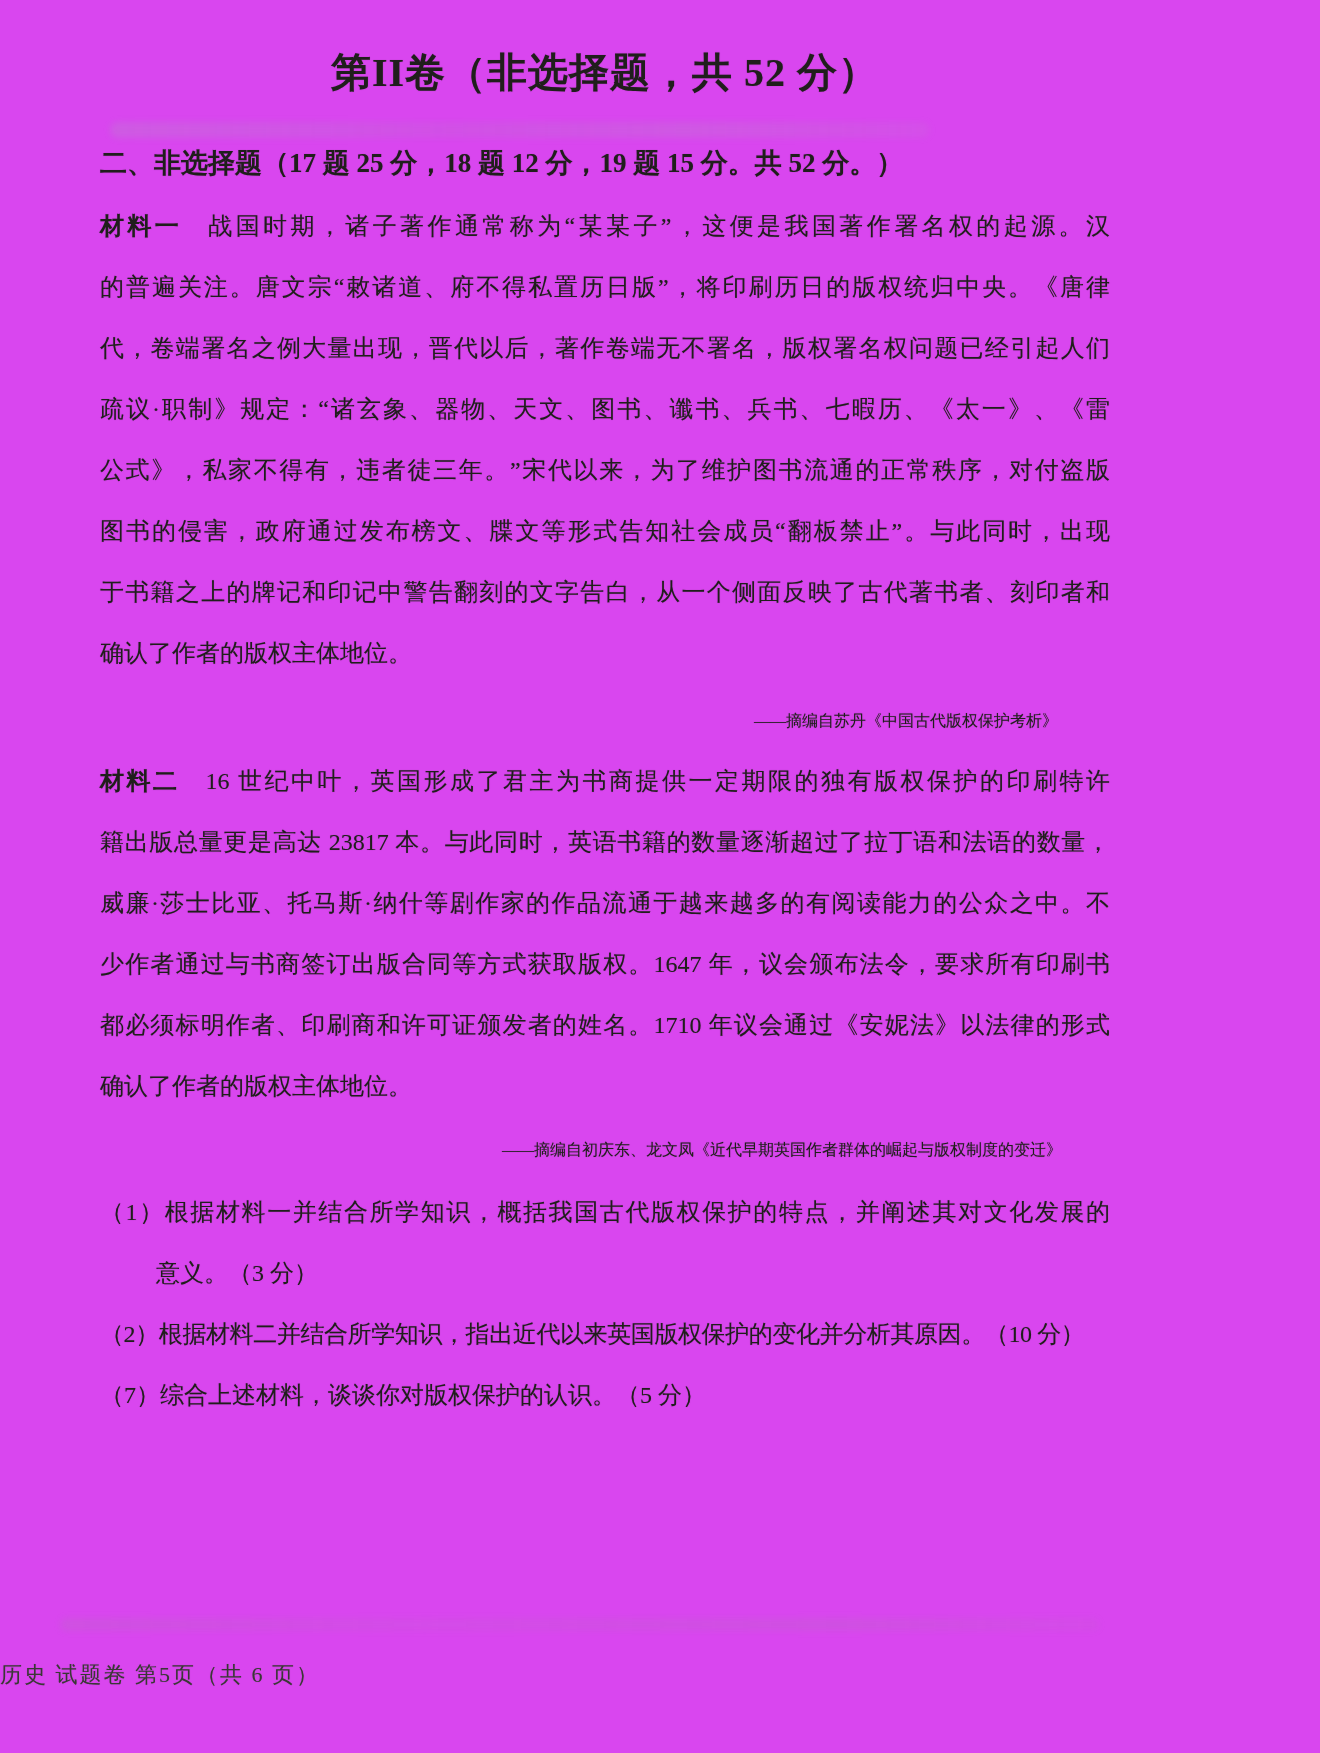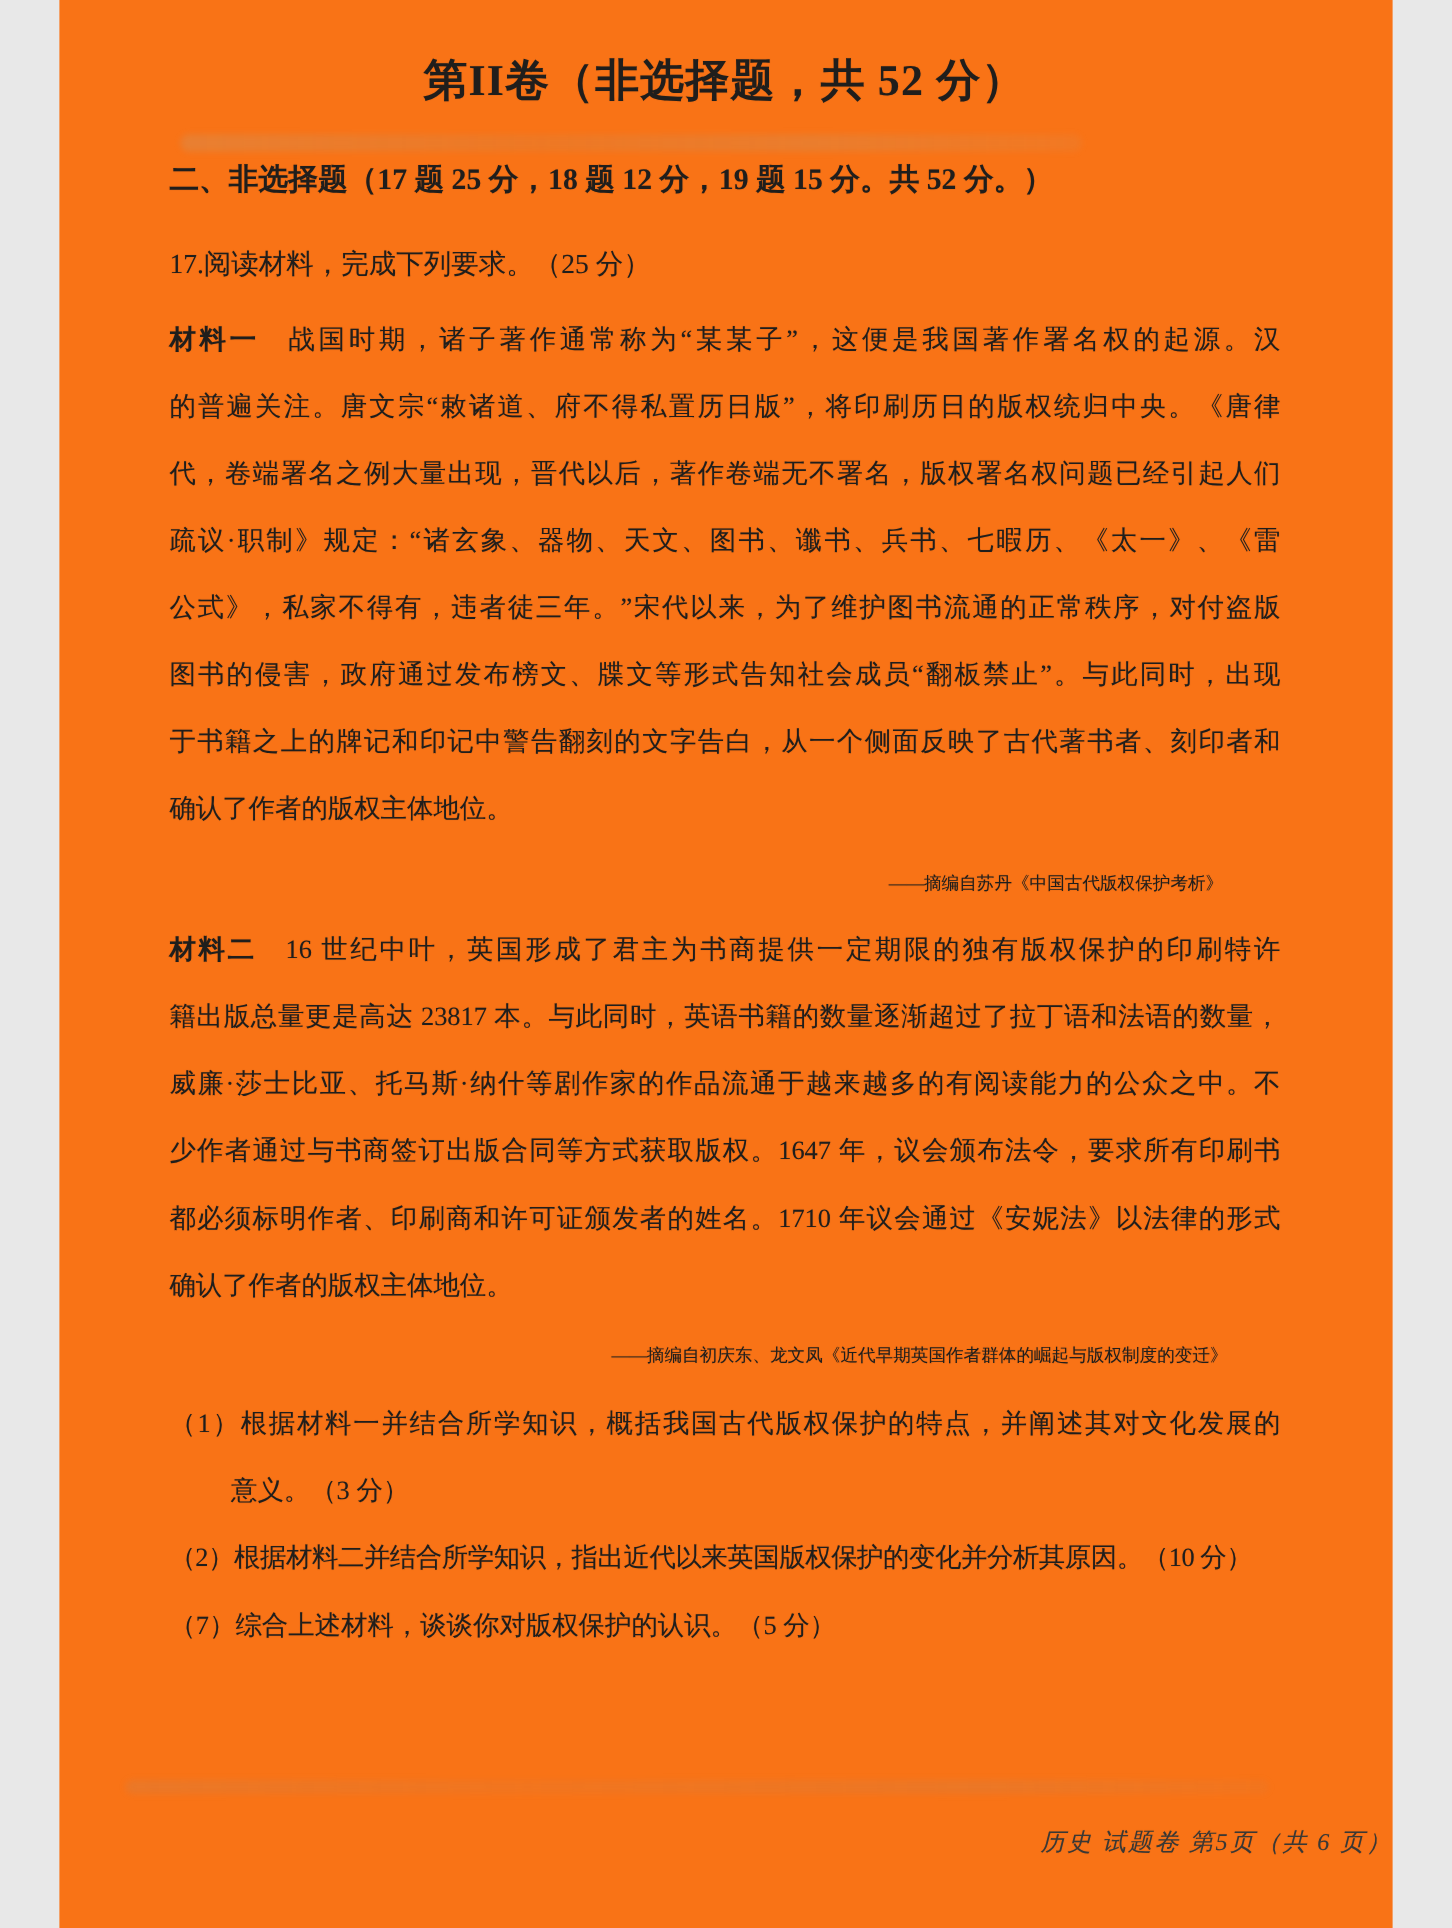--- a/index.html
+++ b/index.html
@@ -1,20 +1,20 @@
 <!DOCTYPE html>
 <html lang="zh"><head>
 <meta charset="utf-8">
 <style>
   html,body { margin:0; padding:0; background:#e8e8e8; }
   .page {
     position:relative;
-    width:1212px; height:1753px;
+    width:1320px; height:1753px;
     margin:0 auto;
-    background:#f97316;
+    background:#d946ef;
     color:#201e1c;
     font-family:"Liberation Serif", serif;
     overflow:hidden;
   }
   .content {
     position:absolute; left:100px; top:0; width:1010px;
     text-shadow:0 0 1px rgba(45,42,40,0.38);
   }
   .doc-title {
     margin-top:46px;
@@ -54,26 +54,25 @@
     text-align:right;
     padding-right:52px;
     margin-top:6px;
     white-space:nowrap;
   }
   .q-block { margin-top:2px; }
   .q-cont { padding-left:56px; }
   .fitline { white-space:nowrap; letter-spacing:-0.4px; }
   .footer {
     position:absolute; top:1660px; left:0; width:100%;
-    text-align:right;
+    text-align:left;
     font-size:22px;
     color:#3a3835;
     letter-spacing:2px;
     text-shadow:0 0 1px rgba(60,58,55,0.3);
-    font-style:italic;
   }
   .smudge {
     position:absolute;
     border-radius:8px;
     filter:blur(3px);
     pointer-events:none;
   }
   .smudge-top {
     left:110px; top:122px; width:820px; height:16px;
     background:linear-gradient(90deg, rgba(160,185,175,0.18), rgba(150,170,165,0.10) 40%, rgba(160,180,170,0.16) 70%, rgba(170,185,175,0.08));
@@ -90,21 +89,20 @@
 
   <div class="smudge smudge-top"></div>
   <div class="smudge smudge-bottom"></div>
 
   <div class="content">
 
     <div class="doc-title">第II卷（非选择题，共 52 分）</div>
 
     <div class="section-heading">二、非选择题（17 题 25 分，18 题 12 分，19 题 15 分。共 52 分。）</div>
 
-    <div class="q-intro">17.阅读材料，完成下列要求。（25 分）</div>
 
     <div class="para">
       <div class="line jline">
         <span class="mat-label">材料一</span><span>战国时期，诸子著作通常称为“某某子”，这便是我国著作署名权的起源。汉</span>
       </div>
       <div class="line jline">的普遍关注。唐文宗“敕诸道、府不得私置历日版”，将印刷历日的版权统归中央。《唐律</div>
       <div class="line jline">代，卷端署名之例大量出现，晋代以后，著作卷端无不署名，版权署名权问题已经引起人们</div>
       <div class="line jline">疏议·职制》规定：“诸玄象、器物、天文、图书、谶书、兵书、七暇历、《太一》、《雷</div>
       <div class="line jline">公式》，私家不得有，违者徒三年。”宋代以来，为了维护图书流通的正常秩序，对付盗版</div>
       <div class="line jline">图书的侵害，政府通过发布榜文、牒文等形式告知社会成员“翻板禁止”。与此同时，出现</div>

